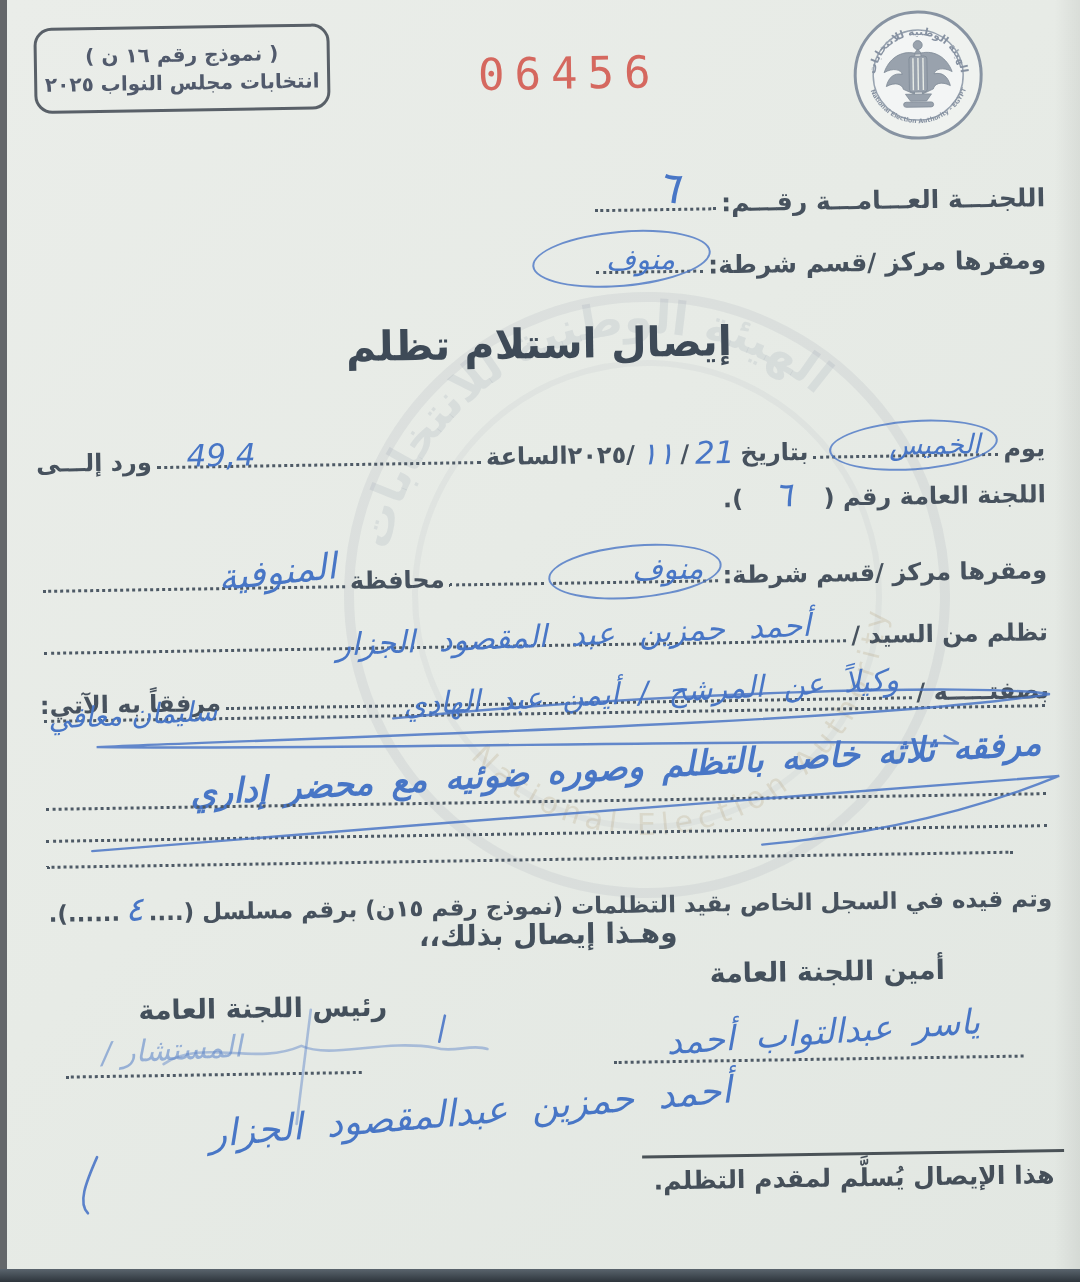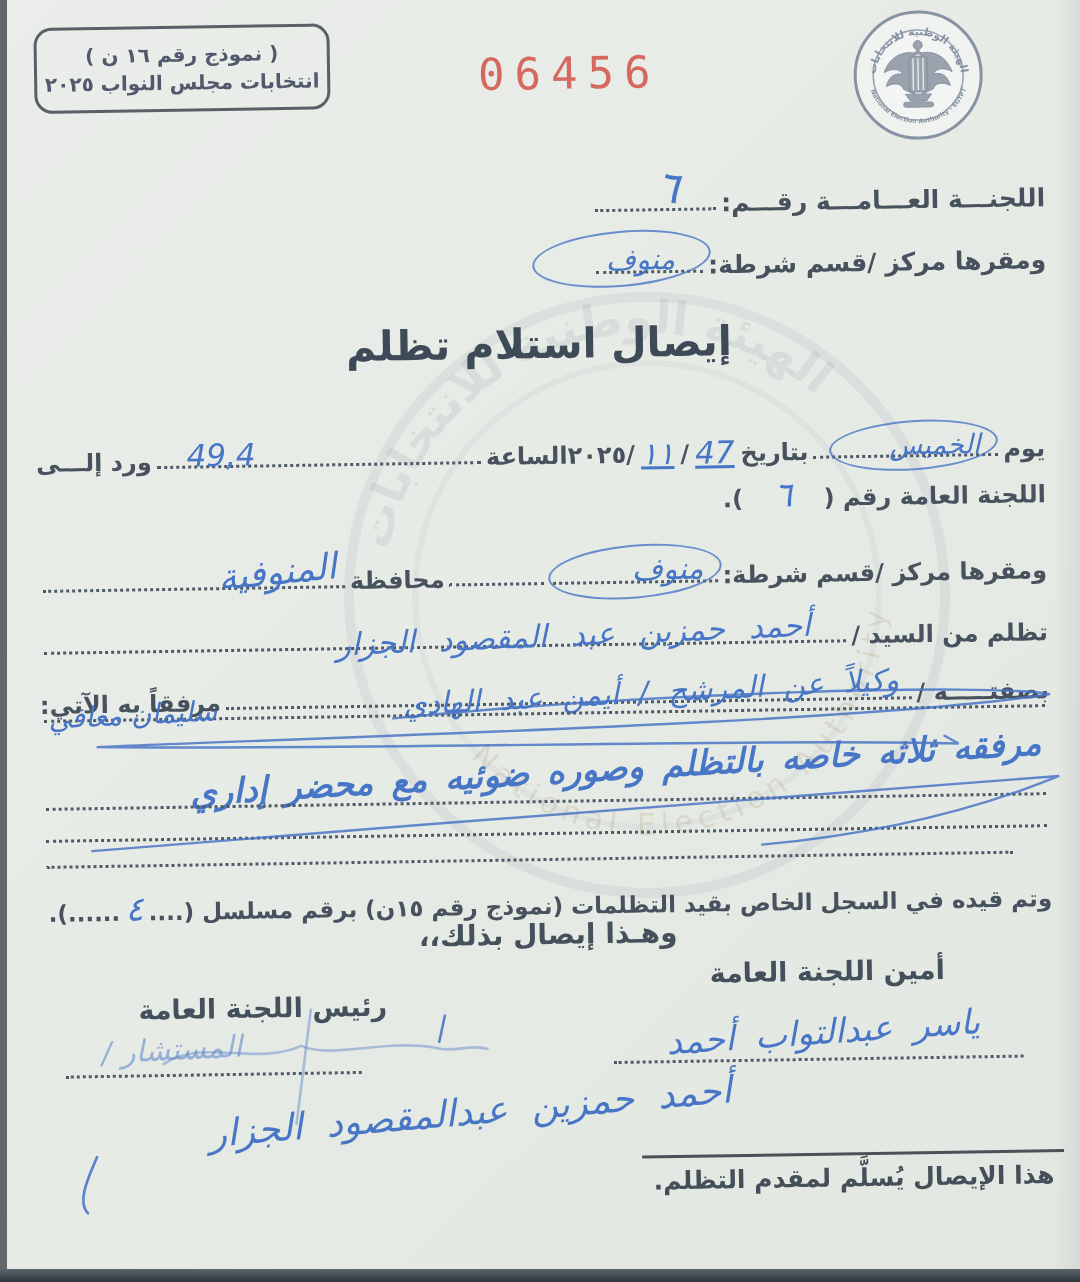--- a/index.html
+++ b/index.html
@@ -44,21 +44,21 @@
   .title{
     position:absolute;left:0;right:0;top:320px;text-align:center;
     font-size:41px;font-weight:800;color:#3e4a57;letter-spacing:1px;
   }
 
   
   .bline{position:absolute;left:32px;right:32px;display:flex;align-items:flex-end;}
   .pline{position:absolute;left:32px;right:32px;}
   .hwabs{position:absolute;bottom:-7px;}
   .oval{position:absolute;border:2.5px solid rgba(74,118,198,0.8);border-radius:50%;}
-  .hwnum{font-size:31px;margin:0 6px;position:relative;top:3px;text-decoration:underline;}
+  .hwnum{font-size:31px;margin:0 6px;position:relative;top:3px;}
   .dotrow{position:absolute;left:36px;right:36px;border-bottom:3.2px dotted #4e5a66;}
 
   .closing{position:absolute;left:0;right:0;top:918px;text-align:center;font-size:28px;font-weight:800;color:#44505c;}
 
   .sig-title{position:absolute;font-size:27px;font-weight:800;color:#44505c;text-align:center;}
   .sig-hw{position:absolute;font-size:34px;}
 
   .footer-rule{position:absolute;left:627px;top:1157px;width:422px;height:3px;background:#4a5257;}
   .footer-note{position:absolute;right:34px;top:1168px;font-size:25px;font-weight:700;color:#454f59;}
 
@@ -140,21 +140,21 @@
 
     <div class="title">إيصال استلام تظلم</div>
 
     <div class="bline" style="top:418px;height:52px;">
       <span class="p">يوم</span>
       <span class="dotfill" style="flex:0 0 185px;">
         <span class="hw hwabs" style="right:18px;bottom:-6px;font-size:27px;">الخميس</span>
         <span class="oval" style="right:0;width:165px;top:-34px;height:46px;transform:rotate(-3deg);"></span>
       </span>
       <span class="p">بتاريخ</span>
-      <span class="hw hwnum">47</span>
+      <span class="hw hwnum">21</span>
       <span class="p">/</span>
       <span class="hw hwnum">١١</span>
       <span class="p">/٢٠٢٥</span>
       <span class="p">الساعة</span>
       <span class="dotfill" style="flex:1 1 auto;">
         <span class="hw hwabs" style="left:30px;bottom:-8px;font-size:31px;">49,4</span>
       </span>
       <span class="p">ورد إلـــى</span>
     </div>
 

